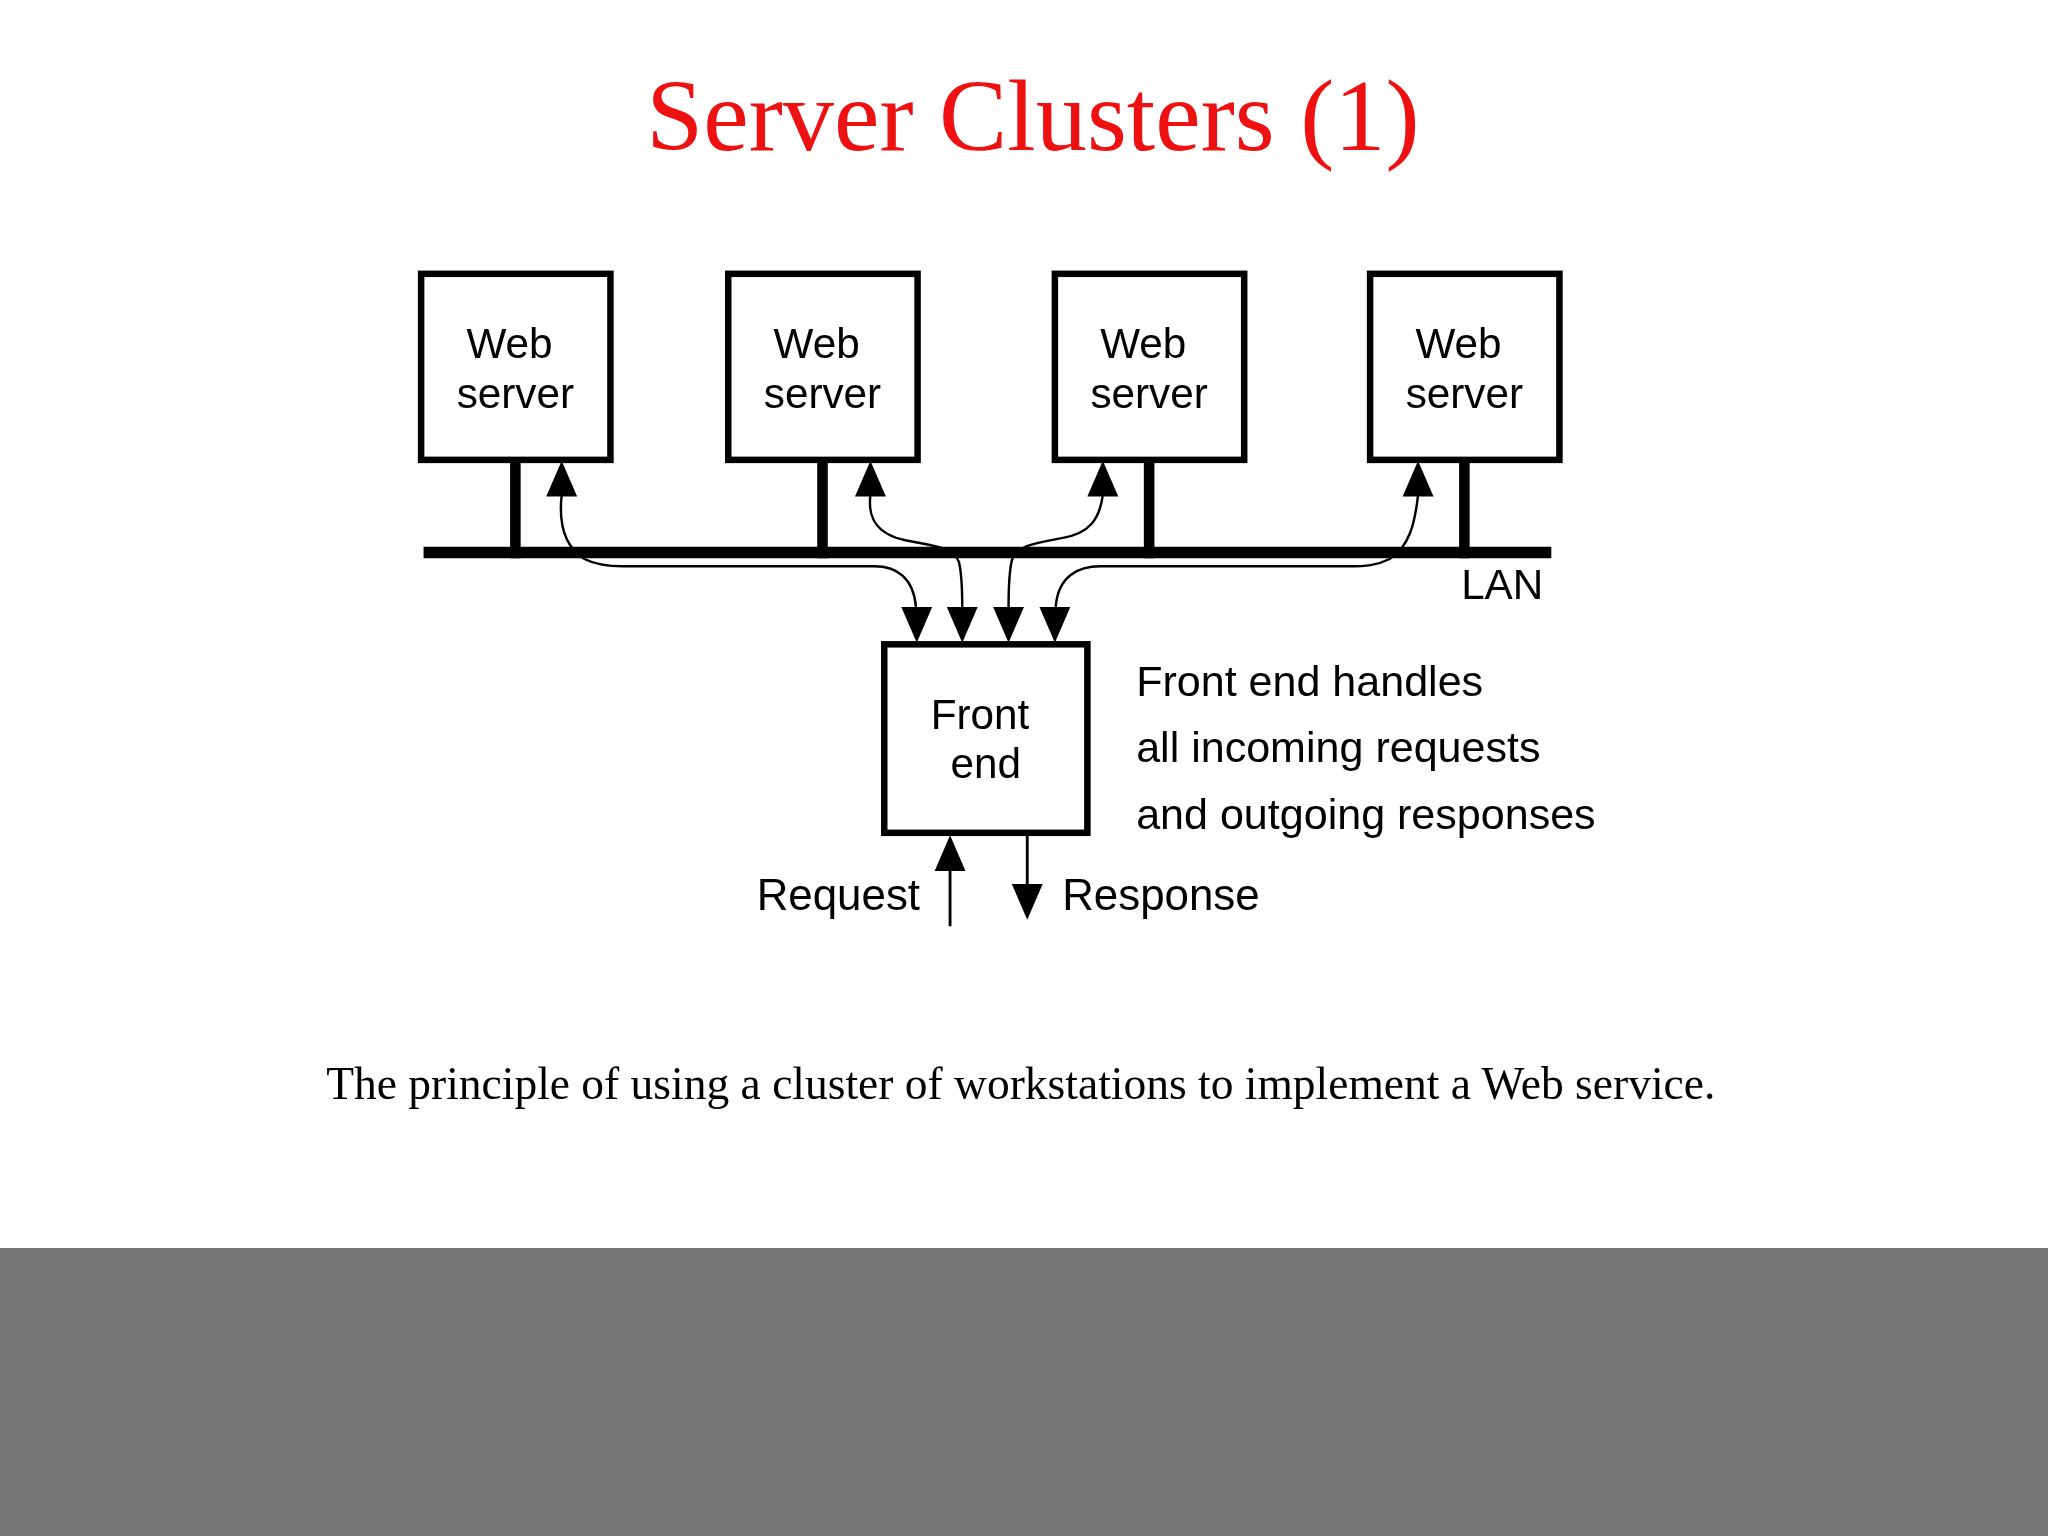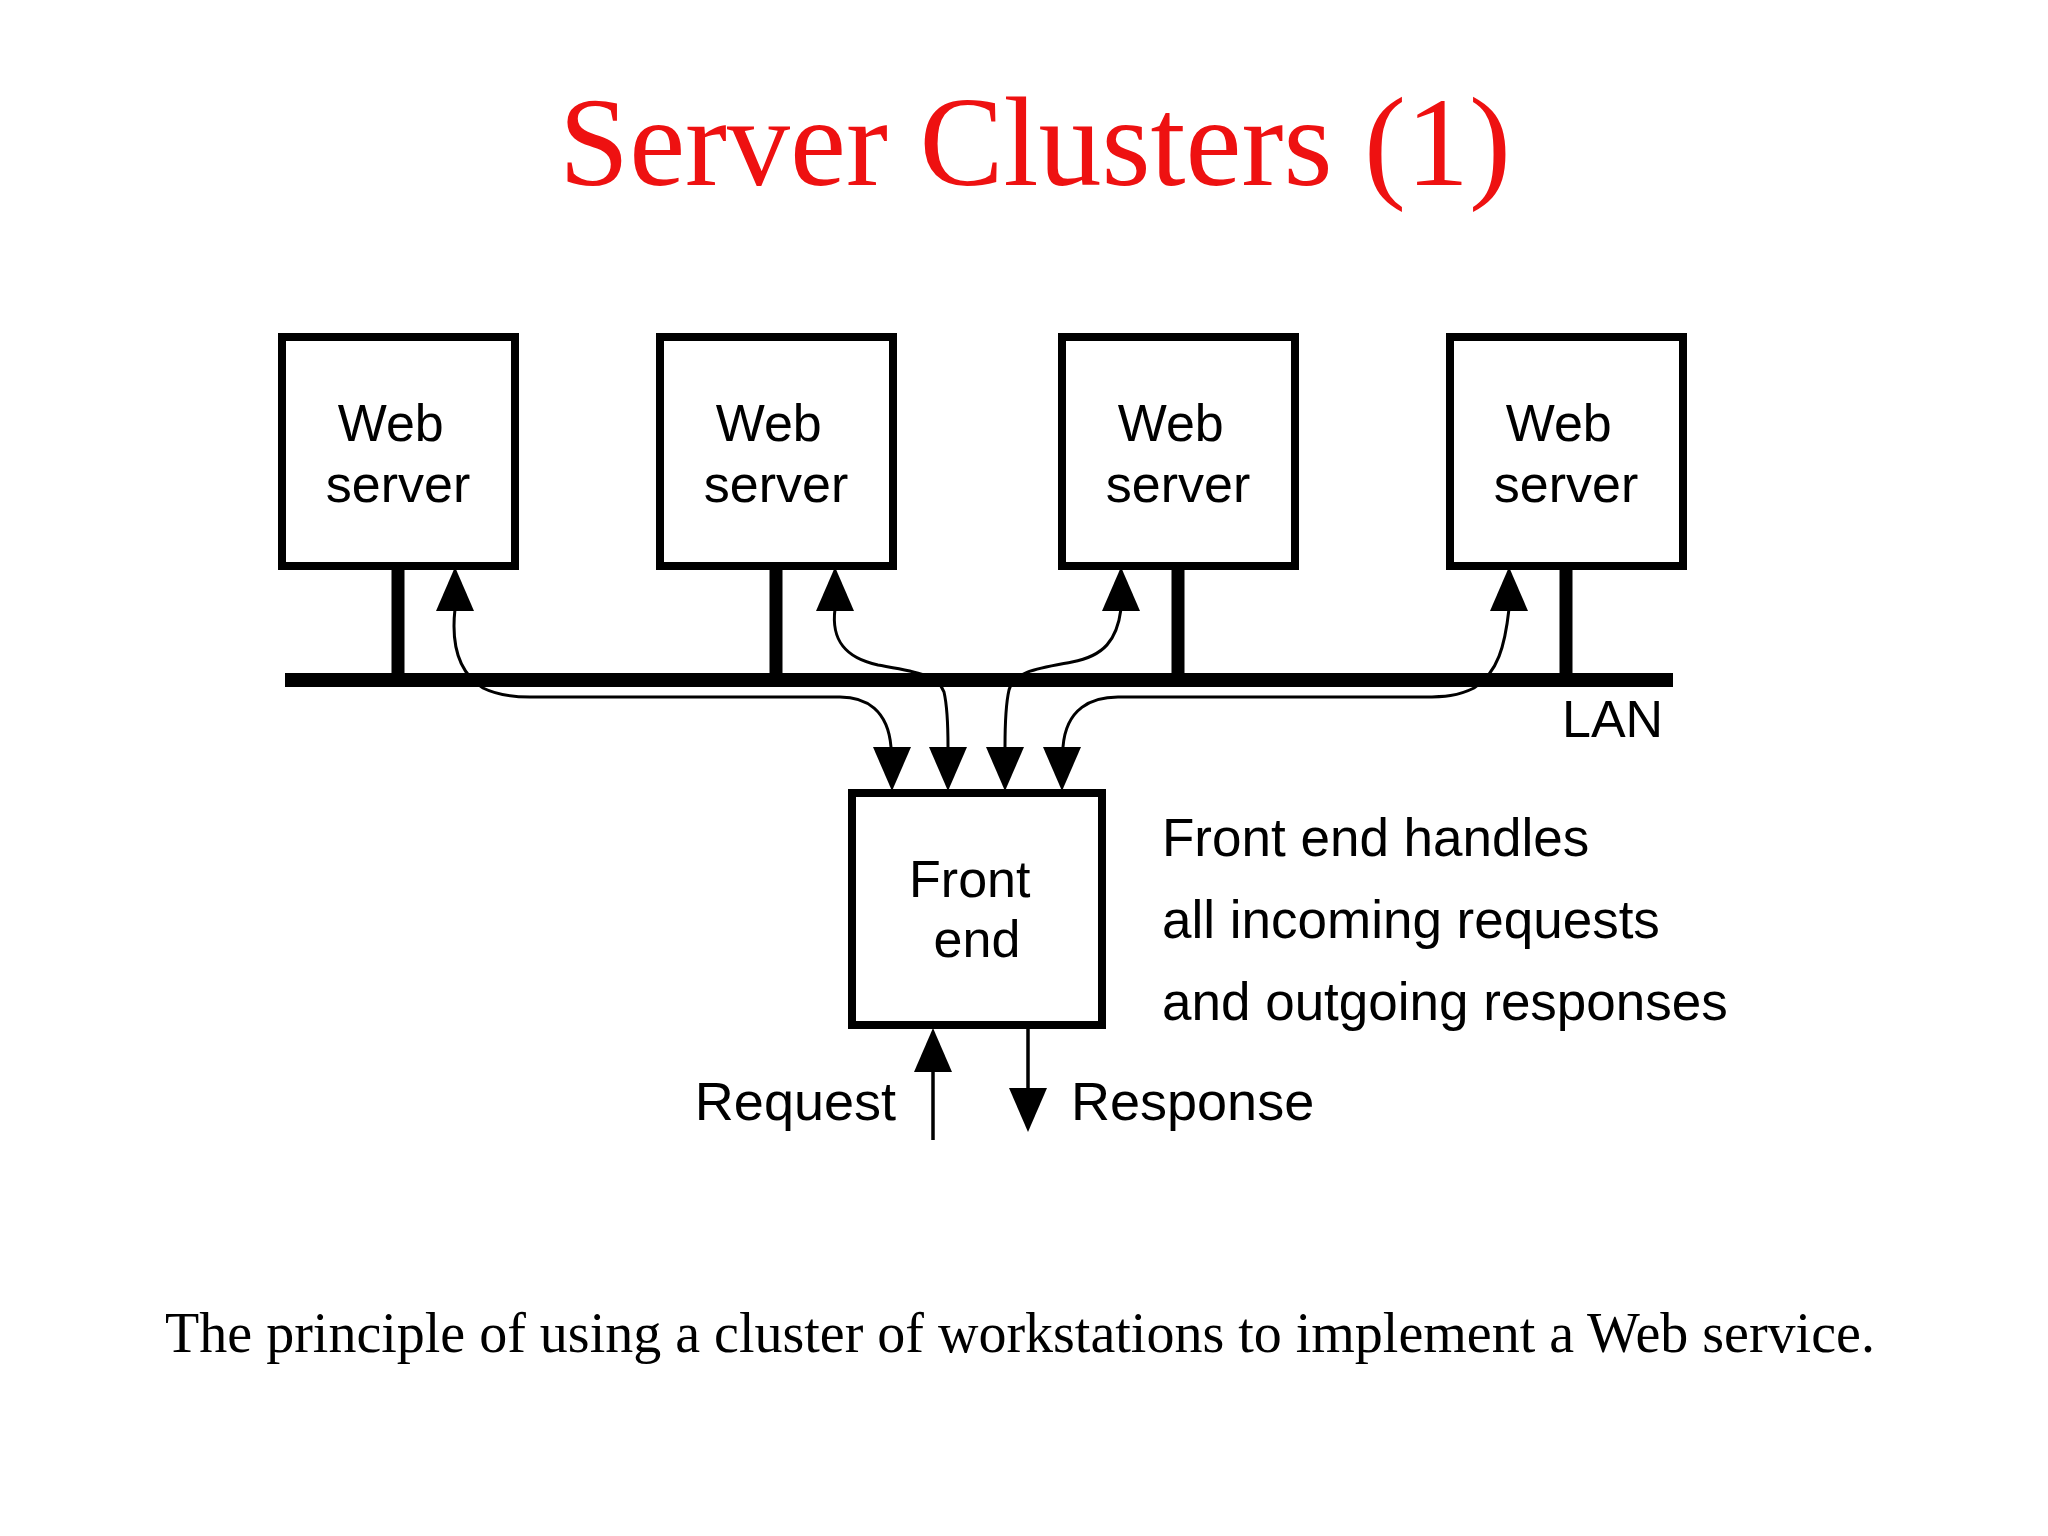--- a/index.html
+++ b/index.html
@@ -1,18 +1,18 @@
 <!DOCTYPE html>
 <html><head>
 <meta charset="utf-8">
 <style>
   html,body{margin:0;padding:0;background:#777;}
   .slide{
     position:relative;
-    width:2048px;height:1536px;
+    width:2048px;height:1248px;
     background:#ffffff;
     overflow:hidden;
     font-family:"Liberation Sans", sans-serif;
   }
   svg{position:absolute;left:0;top:0;width:100%;height:100%;}
   .serif{font-family:"Liberation Serif", serif;}
   .sans{font-family:"Liberation Sans", sans-serif;}
   .box{fill:#ffffff;stroke:#000000;stroke-width:8;}
   .thick-stub{stroke:#000000;stroke-width:13;fill:none;}
   .bus{stroke:#000000;stroke-width:14;fill:none;}

